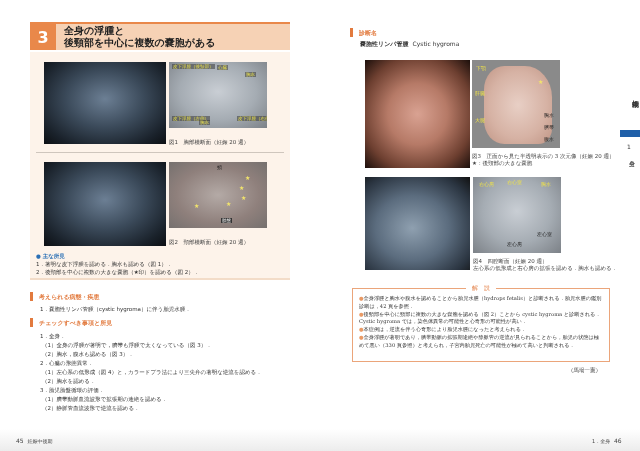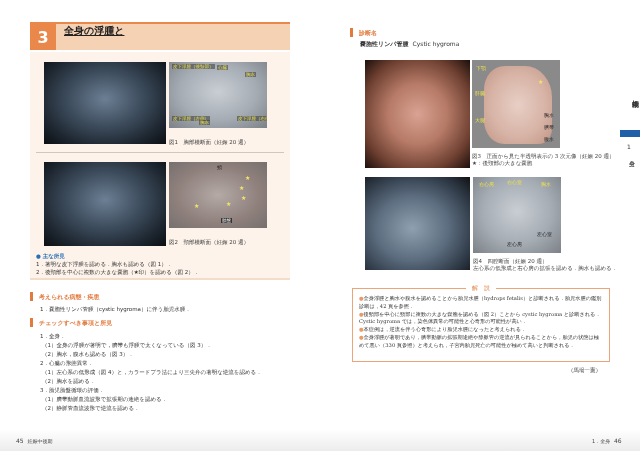--- a/index.html
+++ b/index.html
@@ -4,21 +4,21 @@
 <style>
   * { margin:0; padding:0; box-sizing:border-box; }
   html, body { width:640px; height:451px; overflow:hidden; background:#fff; }
   body { font-family:"DejaVu Sans", sans-serif; color:#333; position:relative; }
   .spread { position:absolute; left:0; top:0; width:640px; height:451px; background:#fff; }
   .bottom-shade { position:absolute; left:0; right:0; bottom:0; height:22px; background:linear-gradient(#fff,#ececec); }
 
   
   .case-header { position:absolute; left:30px; top:22px; width:260px; height:28px; background:#f6d2b5; display:flex; border-top:2px solid #e9884a; }
   .case-num { width:26px; height:26px; background:#e9884a; color:#fff; font-weight:bold; font-size:16px; display:flex; align-items:center; justify-content:center; }
-  .case-title { padding-left:8px; font-size:10px; font-weight:bold; color:#222; line-height:12px; padding-top:1px;text-decoration:underline; }
+  .case-title { padding-left:8px; font-size:10px; font-weight:bold; color:#222; line-height:12px; padding-top:1px; }
   .case-panel { position:absolute; left:30px; top:52px; width:260px; height:228px; background:#fdf3ea; border-bottom:2px solid #f3dcc8; }
   .fig { position:absolute; overflow:hidden; }
   .us-dark { background:radial-gradient(ellipse at 50% 45%, #6c7f94 0%, #3b4a5a 45%, #1a222b 80%, #0c0f13 100%); }
   .us-light { background:radial-gradient(ellipse at 50% 45%, #c9ced4 0%, #a5acb3 55%, #7c8187 100%); }
   .caption { position:absolute; font-size:5.5px; color:#444; white-space:nowrap; }
   .lbl { position:absolute; font-size:4.5px; color:#e8e04a; background:rgba(60,60,60,.55); padding:0 1px; white-space:nowrap; }
   .star { position:absolute; color:#f2e46b; font-size:6px; }
   .divider { position:absolute; left:36px; top:152px; width:248px; height:1px; background:#cfc6bd; }
   .findings { position:absolute; left:36px; top:252px; font-size:5.5px; line-height:8px; color:#333; }
   .findings .ttl { color:#2a6fb5; font-weight:bold; }
@@ -43,20 +43,21 @@
 </style>
 </head>
 <body>
 
 <div class="spread">
 
   <div class="case-header">
     <div class="case-num">3</div>
     <div class="case-title">
       <div>全身の浮腫と</div>
+      <div>後頸部を中心に複数の嚢胞がある</div>
     </div>
   </div>
 
   <div class="case-panel"></div>
 
   <div class="fig us-dark" style="left:44px;top:62px;width:122px;height:82px;"></div>
   <div class="fig us-light" style="left:169px;top:62px;width:98px;height:66px;">
     <span class="lbl" style="left:3px;top:2px;">皮下浮腫（後頸部）</span>
     <span class="lbl" style="left:48px;top:3px;">心臓</span>
     <span class="lbl" style="left:76px;top:10px;">胸水</span>

